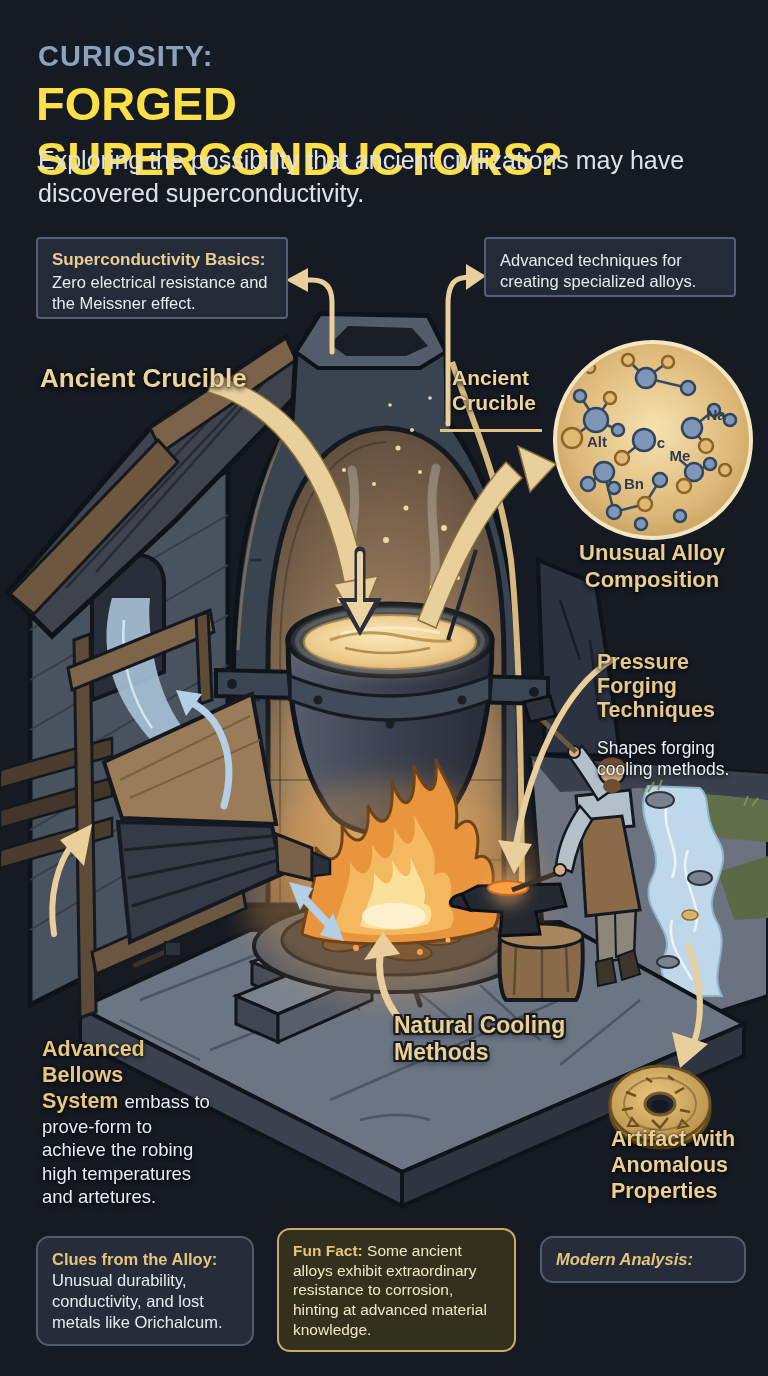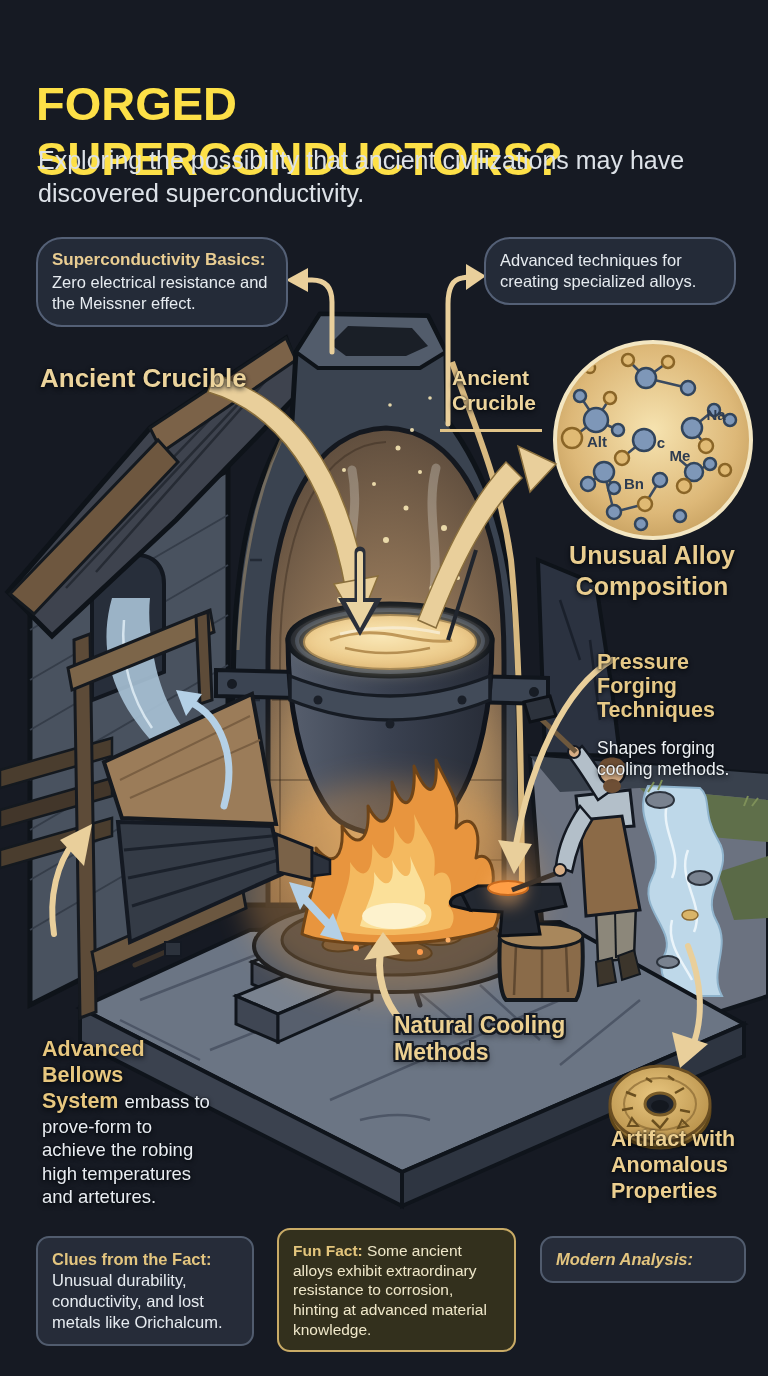--- a/index.html
+++ b/index.html
@@ -5,34 +5,34 @@
   html,body{margin:0;padding:0;background:#0d1016;}
   .canvas{position:relative;width:768px;height:1376px;background:#161a23;overflow:hidden;
           font-family:"Liberation Sans",sans-serif;}
   .canvas svg{position:absolute;left:0;top:0;}
   .abs{position:absolute;}
   
   .kicker{left:38px;top:40px;font-weight:bold;font-size:29px;color:#8ba2bc;letter-spacing:1px;}
   .title{left:36px;top:76px;font-weight:bold;font-size:47px;color:#fde047;letter-spacing:0;}
   .subtitle{left:38px;top:144px;width:720px;font-size:25px;line-height:1.3;color:#dde2e8;}
   
-  .callout{top:237px;width:252px;box-sizing:border-box;border-radius:26px;
-           background:rgba(42,50,64,.75);border:2px solid #546076;padding:11px 14px 12px;}
+  .callout{top:237px;width:252px;box-sizing:border-box;border-radius:4px;
+           background:rgba(42,50,64,.75);border:2px solid #546076;padding:11px 14px 4px;}
   .callout .c-title{font-weight:bold;font-size:17px;color:#e9cd92;margin-bottom:2px;}
   .callout .c-body{font-size:16.5px;line-height:1.25;color:#e6ebf0;}
   .callout-left{left:36px;}
   .callout-right{left:484px;}
   
   .ill{text-shadow:0 2px 5px rgba(5,8,12,.85),0 0 2px rgba(5,8,12,.8);}
   .lbl-crucible-left{left:40px;top:363px;font-weight:bold;font-size:26px;color:#ecd49c;}
   .lbl-crucible-right{left:452px;top:366px;width:110px;font-weight:bold;font-size:21px;
                       line-height:1.18;color:#ecd49c;}
   .crucible-underline{left:440px;top:429px;width:102px;height:3px;background:#e2c488;}
   .lbl-alloy{left:546px;top:540px;width:212px;text-align:center;font-weight:bold;
-             font-size:25px;line-height:1.22;color:#e9cd8f;}
+             font-size:22px;line-height:1.22;color:#e9cd8f;}
   .lbl-pressure{left:597px;top:650px;width:140px;}
   .lp-title{font-weight:bold;font-size:21.5px;line-height:1.12;color:#e5c887;}
   .lp-body{font-size:17.5px;line-height:1.2;color:#eef2f5;margin-top:16px;}
   .lbl-bellows{left:42px;top:1036px;width:172px;font-size:18.5px;line-height:1.27;color:#e9edf2;}
   .lb-strong{font-weight:bold;font-size:21.5px;line-height:1.22;color:#e7c77f;margin-right:6px;}
   .lbl-cooling{left:394px;top:1012px;width:220px;font-weight:bold;font-size:23px;line-height:1.16;
     color:#ecd091;
     text-shadow:-2px 0 0 #161b24,2px 0 0 #161b24,0 -2px 0 #161b24,0 2px 0 #161b24,
       -2px -2px 0 #161b24,2px 2px 0 #161b24,-2px 2px 0 #161b24,2px -2px 0 #161b24,
       0 3px 7px rgba(0,0,0,.75);}
@@ -362,20 +362,21 @@
     </g>
     <g>
       <path d="M360 552 L360 606" stroke="#2a2f39" stroke-width="11" fill="none"></path>
       <polygon points="360,636 338,598 382,598" fill="#2a2f39"></polygon>
       <path d="M360 554 L360 604" stroke="#ead4a2" stroke-width="6" fill="none"></path>
       <polygon points="360,628 346,602 374,602" fill="#ead4a2"></polygon>
     </g>
   </g>
 </svg>
 
+<div class="abs kicker">CURIOSITY:</div>
 <div class="abs title">FORGED SUPERCONDUCTORS?</div>
 <div class="abs subtitle">Exploring the possibility that ancient civilizations may have discovered superconductivity.</div>
 
 <div class="abs callout callout-left">
   <div class="c-title">Superconductivity Basics:</div>
   <div class="c-body">Zero electrical resistance and the Meissner effect.</div>
 </div>
 <div class="abs callout callout-right">
   <div class="c-body">Advanced techniques for creating specialized alloys.</div>
 </div>
@@ -388,21 +389,21 @@
   <div class="ill lp-title">Pressure Forging Techniques</div>
   <div class="ill lp-body">Shapes forging cooling methods.</div>
 </div>
 <div class="abs ill lbl-bellows">
   <span class="lb-strong">Advanced Bellows System</span><span>embass to prove-form to achieve the robing high temperatures and artetures.</span>
 </div>
 <div class="abs lbl-cooling">Natural Cooling Methods</div>
 <div class="abs ill lbl-artifact">Artifact with Anomalous Properties</div>
 
 <div class="abs fbox fbox-left">
-  <div class="f-title">Clues from the Fact:</div>
+  <div class="f-title">Clues from the Alloy:</div>
   <div>Unusual durability, conductivity, and lost metals like Orichalcum.</div>
 </div>
 <div class="abs fbox fbox-mid">
   <span class="f-title">Fun Fact:</span>
   <span>Some ancient alloys exhibit extraordinary resistance to corrosion, hinting at advanced material knowledge.</span>
 </div>
 <div class="abs fbox fbox-right">
   <div class="f-title">Modern Analysis:</div>
 </div>
 

